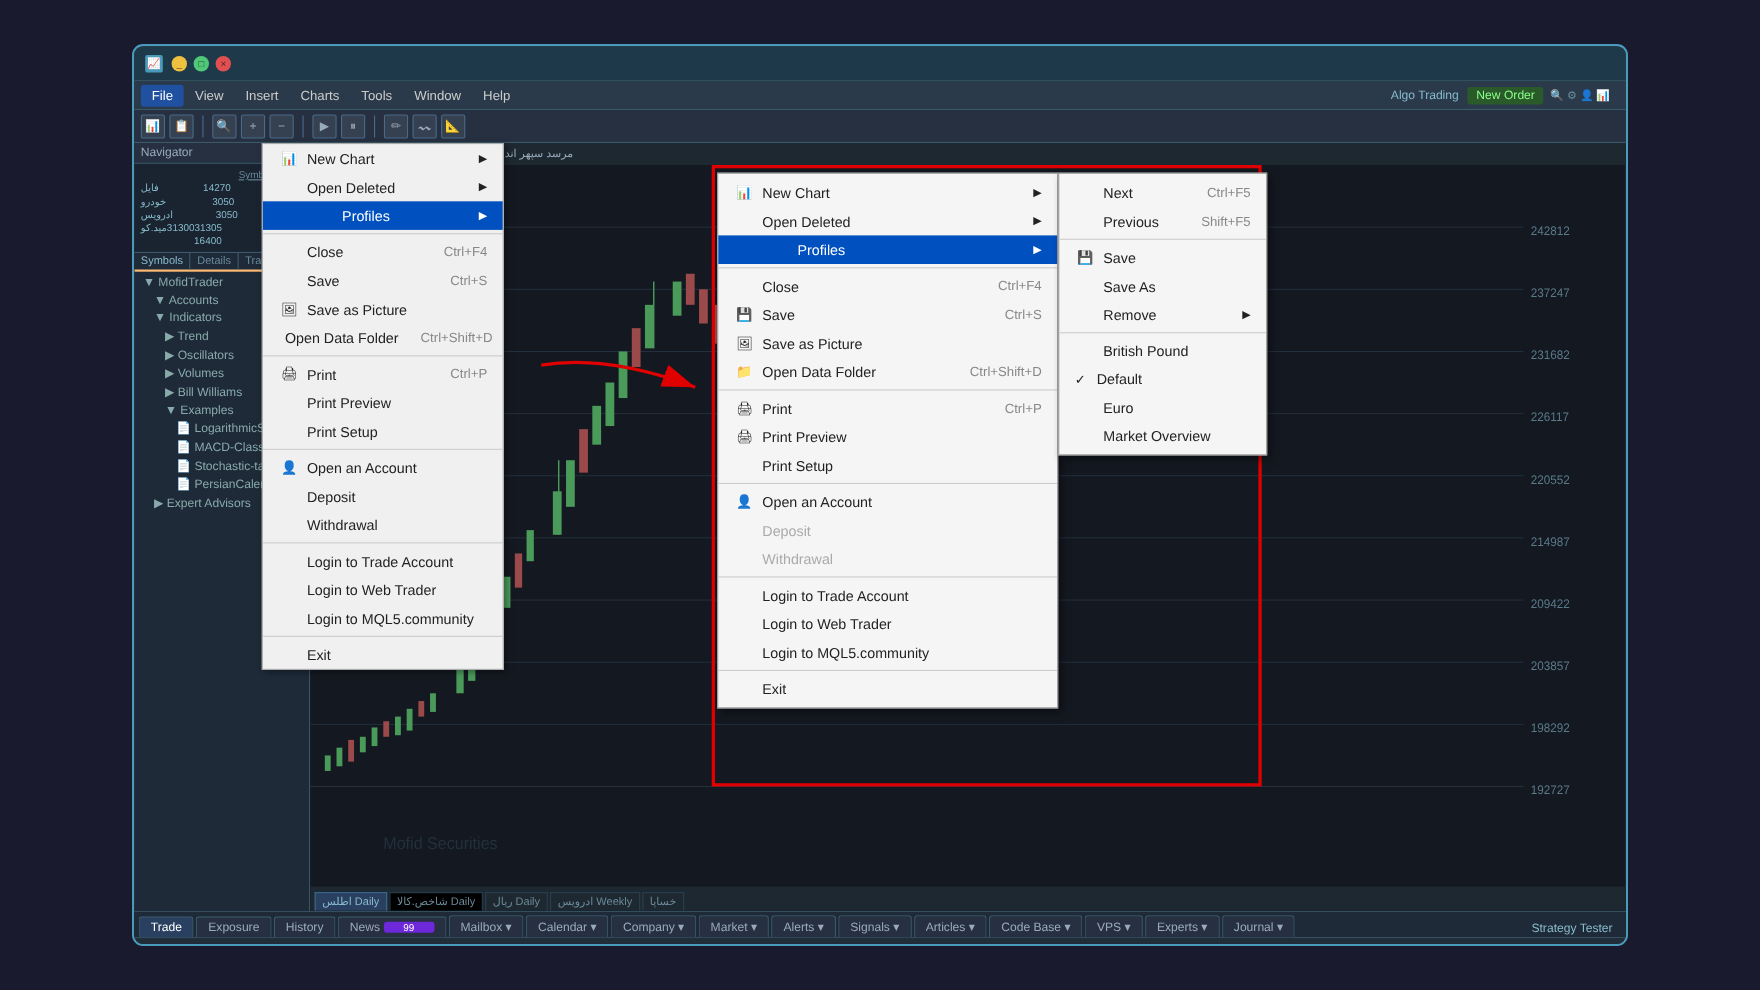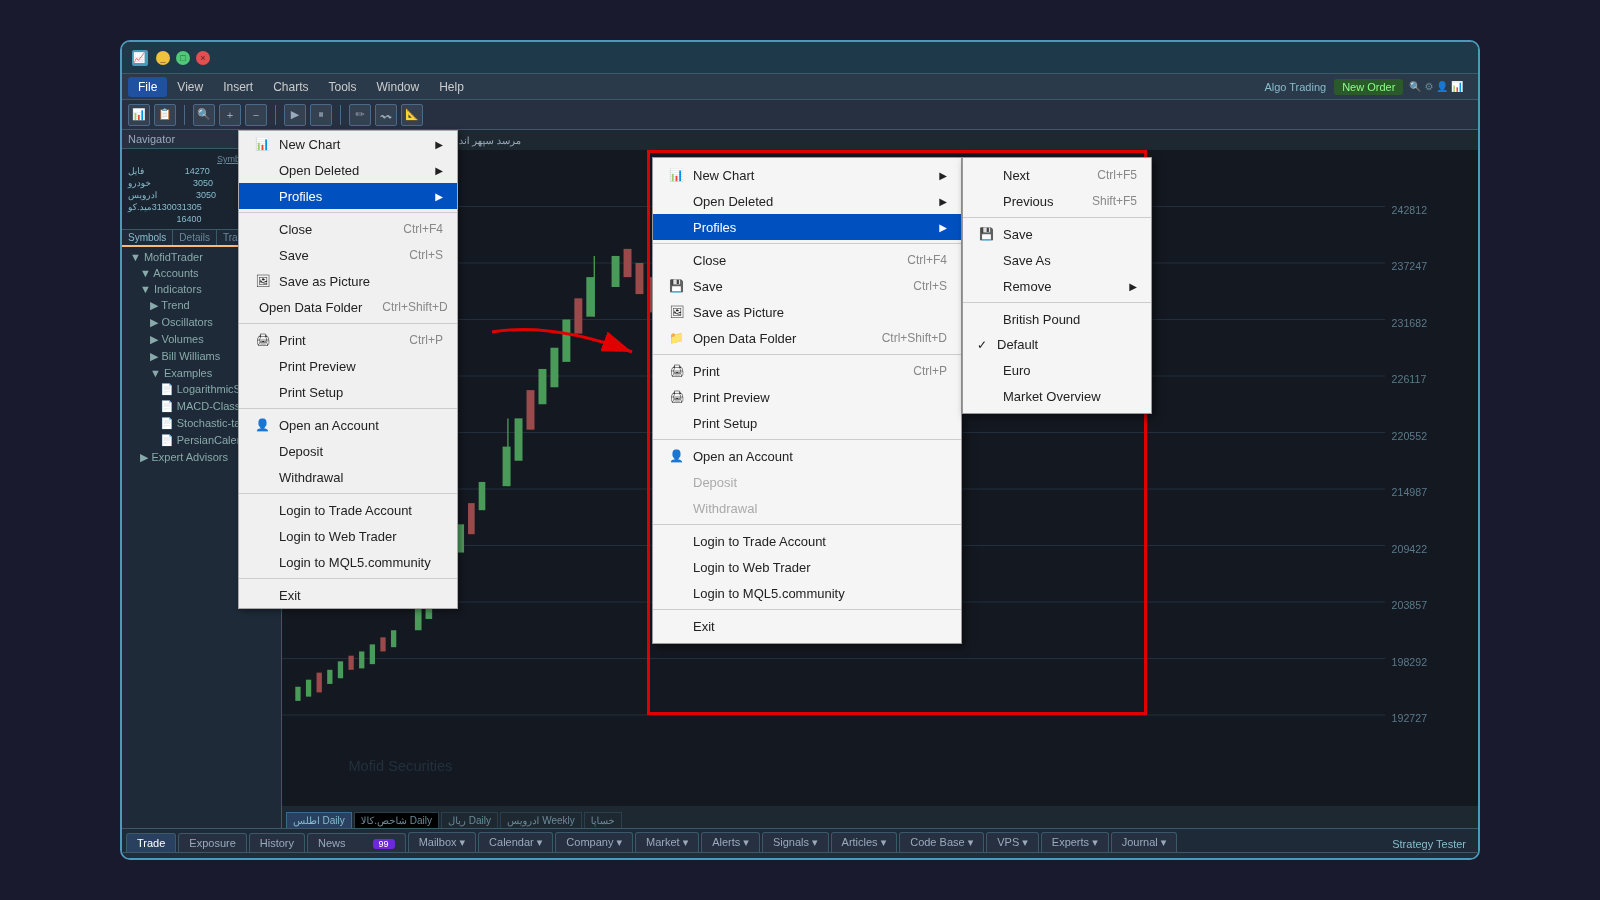--- a/index.html
+++ b/index.html
@@ -262,20 +262,21 @@
       padding: 5px 14px;
       cursor: pointer;
       color: #222;
       font-size: 13px;
       position: relative;
       white-space: nowrap;
     }
     .dd-item:hover, .dd-item.highlighted {
       background: #0050c0;
       color: white;
+      gap: 32px;
     }
     .dd-item.highlighted {
       background: #0050c0;
       color: white;
     }
     .dd-item.disabled {
       color: #aaa;
       cursor: default;
     }
     .dd-separator {
@@ -558,21 +559,21 @@
         <div style="font-size:10px; color:#6a8a9a; padding:2px 6px; background:#1e2830; border:1px solid #2a4050; border-bottom:none; cursor:pointer;">خساپا</div>
       </div>
     </div>
   </div>
 
   <div class="bottom-area">
     <div class="tabs-row">
       <div class="tab-item active">Trade</div>
       <div class="tab-item">Exposure</div>
       <div class="tab-item">History</div>
-      <div class="tab-item">News <span style="font-size:9px; background:#6d28d9; color:white; border-radius:3px; padding:0 6px;margin-left:24px;">99</span></div>
+      <div class="tab-item">News <span style="font-size:9px; background:#6d28d9; color:white; border-radius:3px; padding:0 18px;">99</span></div>
       <div class="tab-item">Mailbox ▾</div>
       <div class="tab-item">Calendar ▾</div>
       <div class="tab-item">Company ▾</div>
       <div class="tab-item">Market ▾</div>
       <div class="tab-item">Alerts ▾</div>
       <div class="tab-item">Signals ▾</div>
       <div class="tab-item">Articles ▾</div>
       <div class="tab-item">Code Base ▾</div>
       <div class="tab-item">VPS ▾</div>
       <div class="tab-item">Experts ▾</div>

